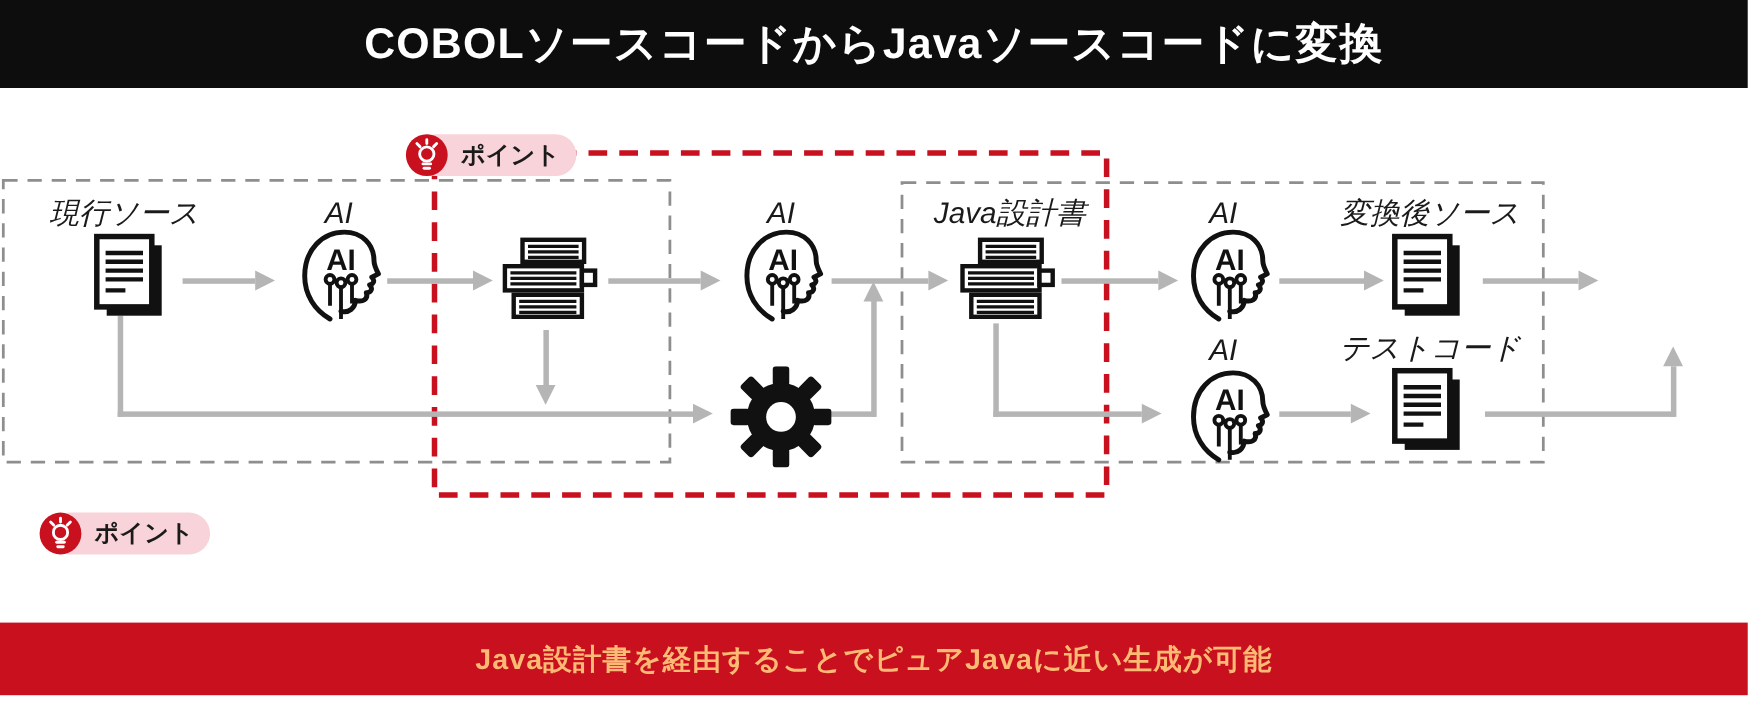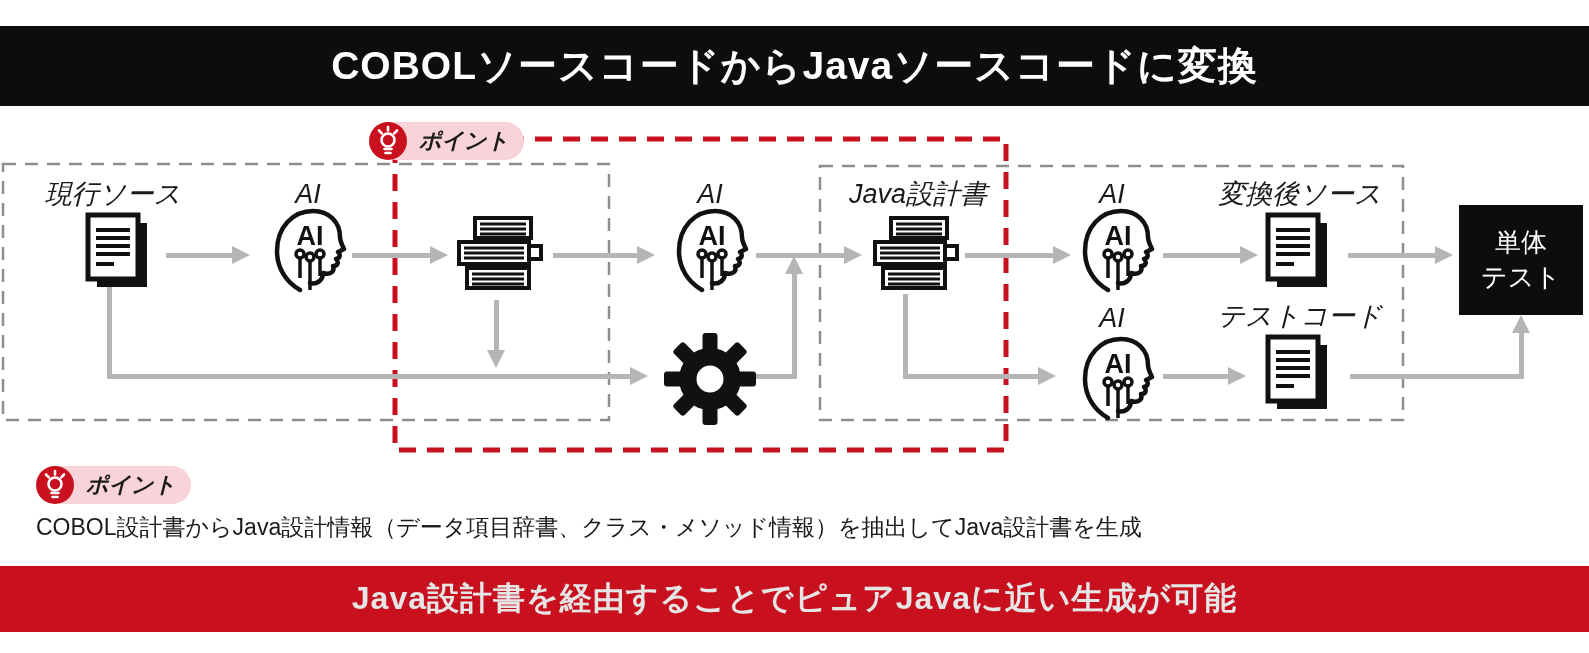--- a/index.html
+++ b/index.html
@@ -3,45 +3,45 @@
 <meta charset="utf-8">
 <style>
   html,body{margin:0;padding:0;background:#fff;}
   .stage{
     position:relative;width:1589px;height:653px;overflow:hidden;background:#fff;
     font-family:"Liberation Sans","DejaVu Sans",sans-serif;color:#1a1a1a;
   }
   
   .topbar{
     position:absolute;left:0;top:0;width:1589px;height:80px;background:#0d0d0d;
-    display:flex;align-items:center;justify-content:center;margin-top:26px;
+    display:flex;align-items:center;justify-content:center;
   }
   .topbar .title{color:#fff;font-size:39px;font-weight:700;letter-spacing:1px;}
   .bottombar{
     position:absolute;left:0;top:566px;width:1589px;height:66px;background:#c8101e;
     display:flex;align-items:center;justify-content:center;
   }
-  .bottombar .title{color:#e5e5e5;font-size:32px;font-weight:700;letter-spacing:1px;}
+  .bottombar .title{color:#fdba74;font-size:26px;font-weight:700;letter-spacing:1px;}
   
   .frame-svg{position:absolute;left:0;top:0;width:1589px;height:653px;pointer-events:none;}
   
   .nlabel{
     position:absolute;width:220px;text-align:center;font-size:27px;line-height:32px;color:#1a1a1a;font-style:italic;
   }
   
   .hl,.vl{position:absolute;background:#b5b5b5;}
   .hl{height:5px;}
   .vl{width:5px;}
   .head-r{position:absolute;width:0;height:0;border-top:9px solid transparent;border-bottom:9px solid transparent;border-left:18px solid #b5b5b5;}
   .head-d{position:absolute;width:0;height:0;border-left:9px solid transparent;border-right:9px solid transparent;border-top:18px solid #b5b5b5;}
   .head-u{position:absolute;width:0;height:0;border-left:9px solid transparent;border-right:9px solid transparent;border-bottom:18px solid #b5b5b5;}
   
   .icon{position:absolute;}
   
-  .badge{position:absolute;width:160px;height:51px;font-style:italic;}
+  .badge{position:absolute;width:160px;height:51px;}
   .badge .pill{
     position:absolute;left:8px;top:0;height:38px;border-radius:19px;background:#f8d3d9;
   }
   .badge .circle{
     position:absolute;left:0;top:0;width:38px;height:38px;border-radius:50%;background:#c8101e;
     display:flex;align-items:center;justify-content:center;
   }
   .badge .blabel{
     position:absolute;left:50px;top:0;line-height:38px;font-size:22px;font-weight:700;color:#1a1a1a;white-space:nowrap;
   }
@@ -216,24 +216,20 @@
   <svg class="icon" style="left:1080px;top:334px" width="76" height="88" viewBox="0 0 76 88">
       <use href="#def-aihead"></use>
     </svg>
   <svg class="icon" style="left:1264px;top:212px" width="68" height="80" viewBox="0 0 68 80">
       <use href="#def-doc"></use>
     </svg>
   <svg class="icon" style="left:1264px;top:334px" width="68" height="80" viewBox="0 0 68 80">
       <use href="#def-doc"></use>
     </svg>
 
-  <div class="blackbox">
-    <span>単体</span>
-    <span>テスト</span>
-  </div>
 
   <div class="badge" style="left:369px;top:122px">
     <div class="pill" style="width:147px"></div>
     <div class="circle">
       <svg width="38" height="38" viewBox="0 0 38 38">
           <use href="#def-bulb"></use>
         </svg>
     </div>
     <div class="blabel">ポイント</div>
   </div>
@@ -241,19 +237,18 @@
   <div class="badge" style="left:36px;top:466px">
     <div class="pill" style="width:147px"></div>
     <div class="circle">
       <svg width="38" height="38" viewBox="0 0 38 38">
           <use href="#def-bulb"></use>
         </svg>
     </div>
     <div class="blabel">ポイント</div>
   </div>
 
-  <div class="note">COBOL設計書からJava設計情報（データ項目辞書、クラス・メソッド情報）を抽出してJava設計書を生成</div>
 
   <div class="bottombar">
     <div class="title">Java設計書を経由することでピュアJavaに近い生成が可能</div>
   </div>
 
 </div>
 
 </body></html>

